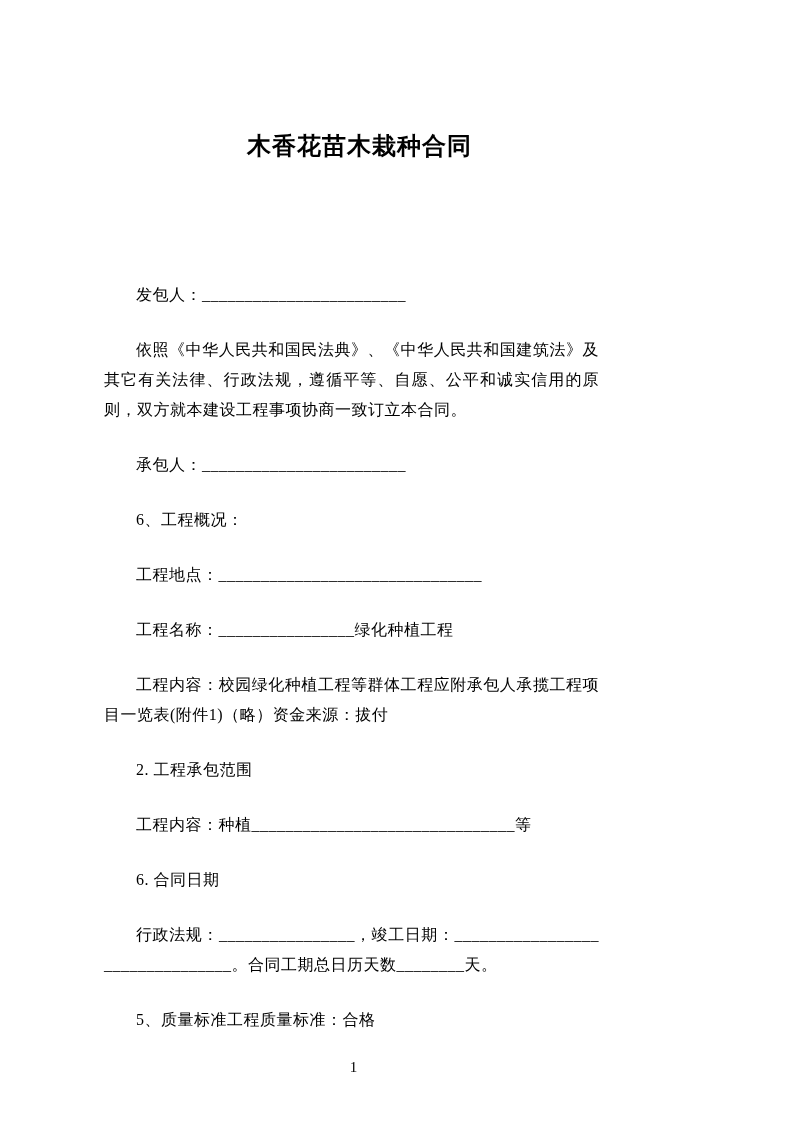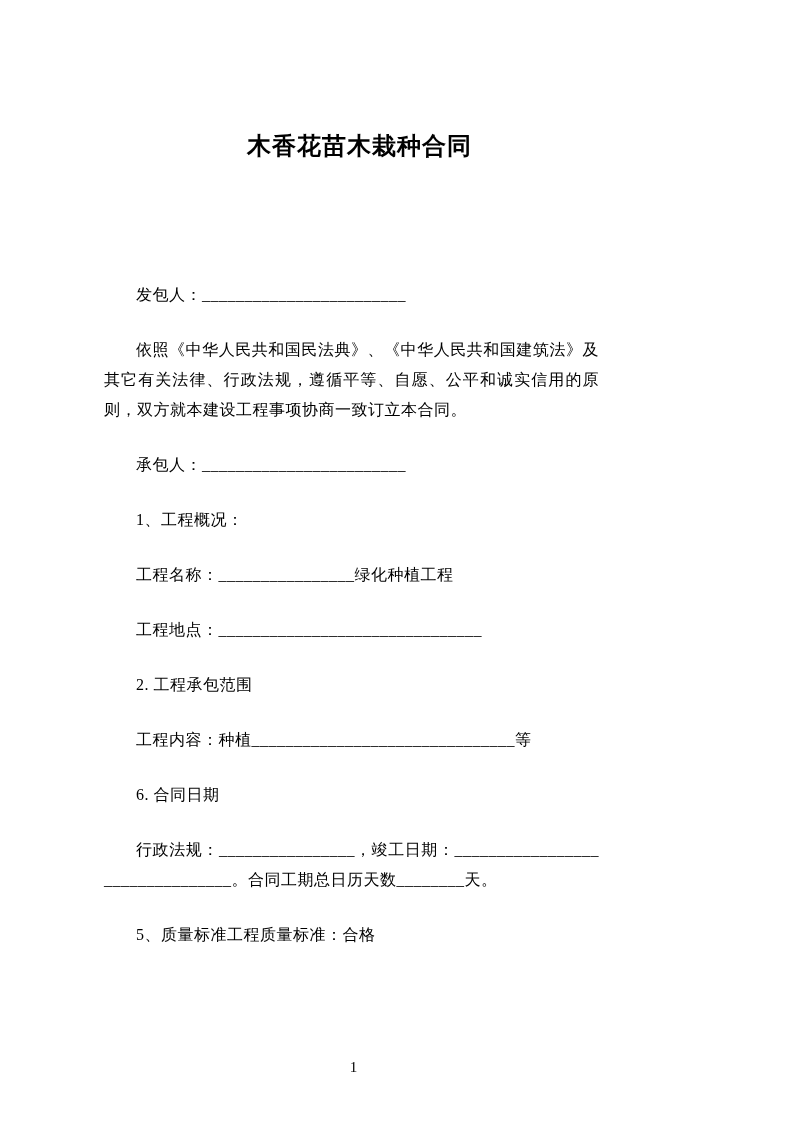--- a/index.html
+++ b/index.html
@@ -54,26 +54,27 @@
 <div class="page">
 
   <h1 class="doc-title">木香花苗木栽种合同</h1>
 
   <p class="para">发包人：________________________</p>
 
   <p class="para">依照《中华人民共和国民法典》、《中华人民共和国建筑法》及其它有关法律、行政法规，遵循平等、自愿、公平和诚实信用的原则，双方就本建设工程事项协商一致订立本合同。</p>
 
   <p class="para">承包人：________________________</p>
 
-  <p class="para">1、工程概况：</p>
+  <p class="para">6、工程概况：</p>
+
+  <p class="para">工程地点：_______________________________</p>
 
   <p class="para">工程名称：________________绿化种植工程</p>
 
-  <p class="para">工程地点：_______________________________</p>
-
+  <p class="para">工程内容：校园绿化种植工程等群体工程应附承包人承揽工程项目一览表(附件1)（略）资金来源：拔付</p>
 
   <p class="para">2. 工程承包范围</p>
 
   <p class="para">工程内容：种植_______________________________等</p>
 
   <p class="para">6. 合同日期</p>
 
   <p class="para">行政法规：________________，竣工日期：________________________________。合同工期总日历天数________天。</p>
 
   <p class="para">5、质量标准工程质量标准：合格</p>

